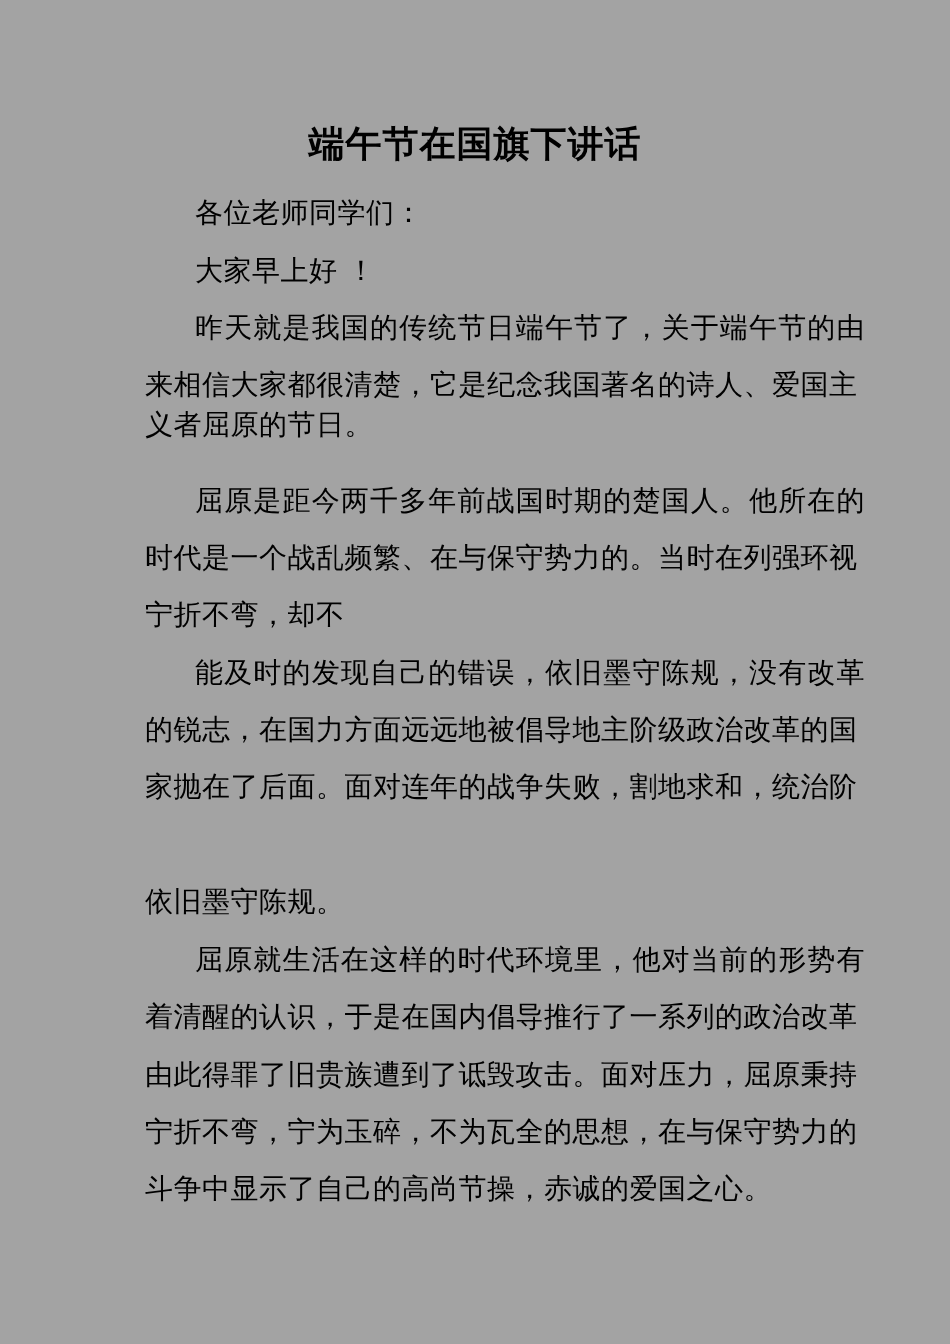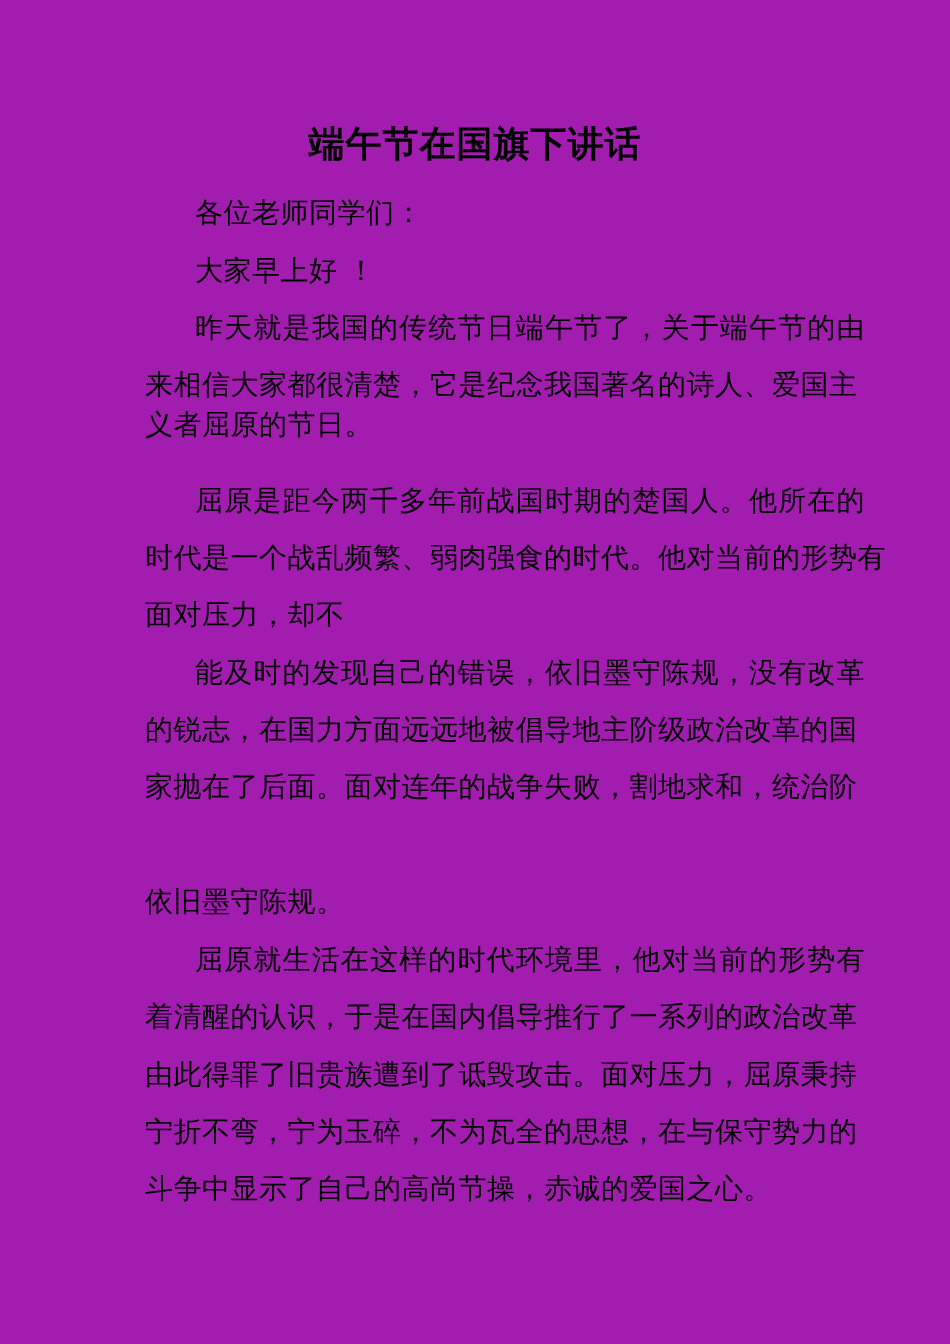--- a/index.html
+++ b/index.html
@@ -14,21 +14,21 @@
       overflow: hidden;
       font-family: "DejaVu Serif", "Liberation Serif", serif;
       color: #000000;
     }
     .page {
       position: absolute;
       left: 0;
       top: 0;
       width: 950px;
       height: 1344px;
-      background: #a21caf;
+      background: #a3a3a3;
     }
     .title {
       position: absolute;
       left: 0;
       top: 118px;
       width: 950px;
       text-align: center;
       font-family: "DejaVu Sans", "Liberation Sans", sans-serif;
       font-weight: bold;
       font-size: 36px;
@@ -58,22 +58,22 @@
   <div class="title">端午节在国旗下讲话</div>
 
   <div class="line indent" style="top:196px">各位老师同学们：</div>
   <div class="line indent" style="top:254px">大家早上好 ！</div>
 
   <div class="line indent justify" style="top:311px">昨天就是我国的传统节日端午节了，关于端午节的由</div>
   <div class="line justify" style="top:368px">来相信大家都很清楚，它是纪念我国著名的诗人、爱国主</div>
   <div class="line" style="top:408px">义者屈原的节日。</div>
 
   <div class="line indent justify" style="top:484px">屈原是距今两千多年前战国时期的楚国人。他所在的</div>
-  <div class="line justify" style="top:541px">时代是一个战乱频繁、弱肉强食的时代。他对当前的形势有</div>
-  <div class="line" style="top:598px">面对压力，却不</div>
+  <div class="line justify" style="top:541px">时代是一个战乱频繁、在与保守势力的。当时在列强环视</div>
+  <div class="line" style="top:598px">宁折不弯，却不</div>
 
   <div class="line indent justify" style="top:656px">能及时的发现自己的错误，依旧墨守陈规，没有改革</div>
   <div class="line justify" style="top:713px">的锐志，在国力方面远远地被倡导地主阶级政治改革的国</div>
   <div class="line justify" style="top:770px">家抛在了后面。面对连年的战争失败，割地求和，统治阶</div>
   <div class="line" style="top:885px">依旧墨守陈规。</div>
 
   <div class="line indent justify" style="top:943px">屈原就生活在这样的时代环境里，他对当前的形势有</div>
   <div class="line justify" style="top:1000px">着清醒的认识，于是在国内倡导推行了一系列的政治改革</div>
   <div class="line justify" style="top:1058px">由此得罪了旧贵族遭到了诋毁攻击。面对压力，屈原秉持</div>
   <div class="line justify" style="top:1115px">宁折不弯，宁为玉碎，不为瓦全的思想，在与保守势力的</div>

